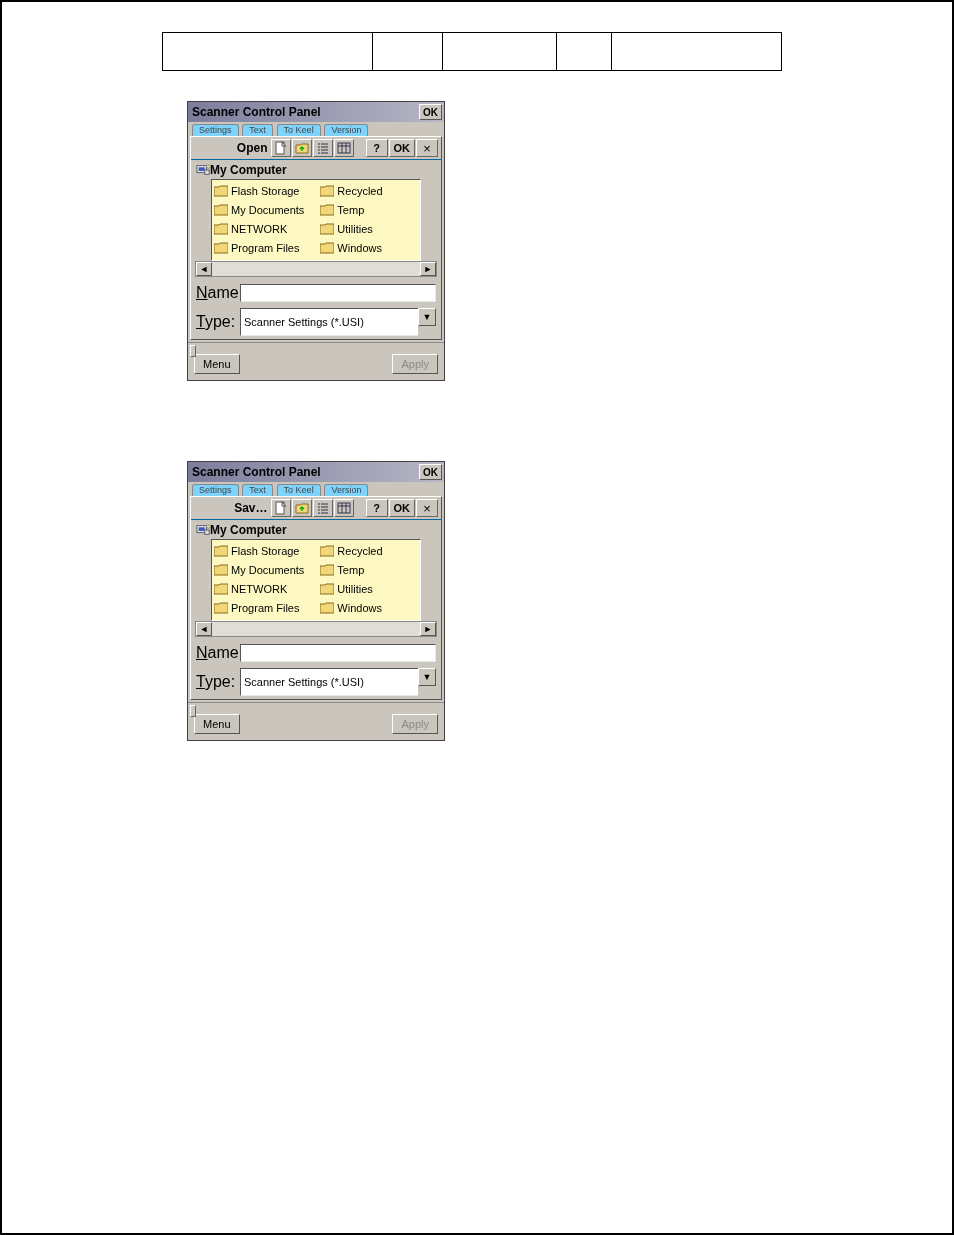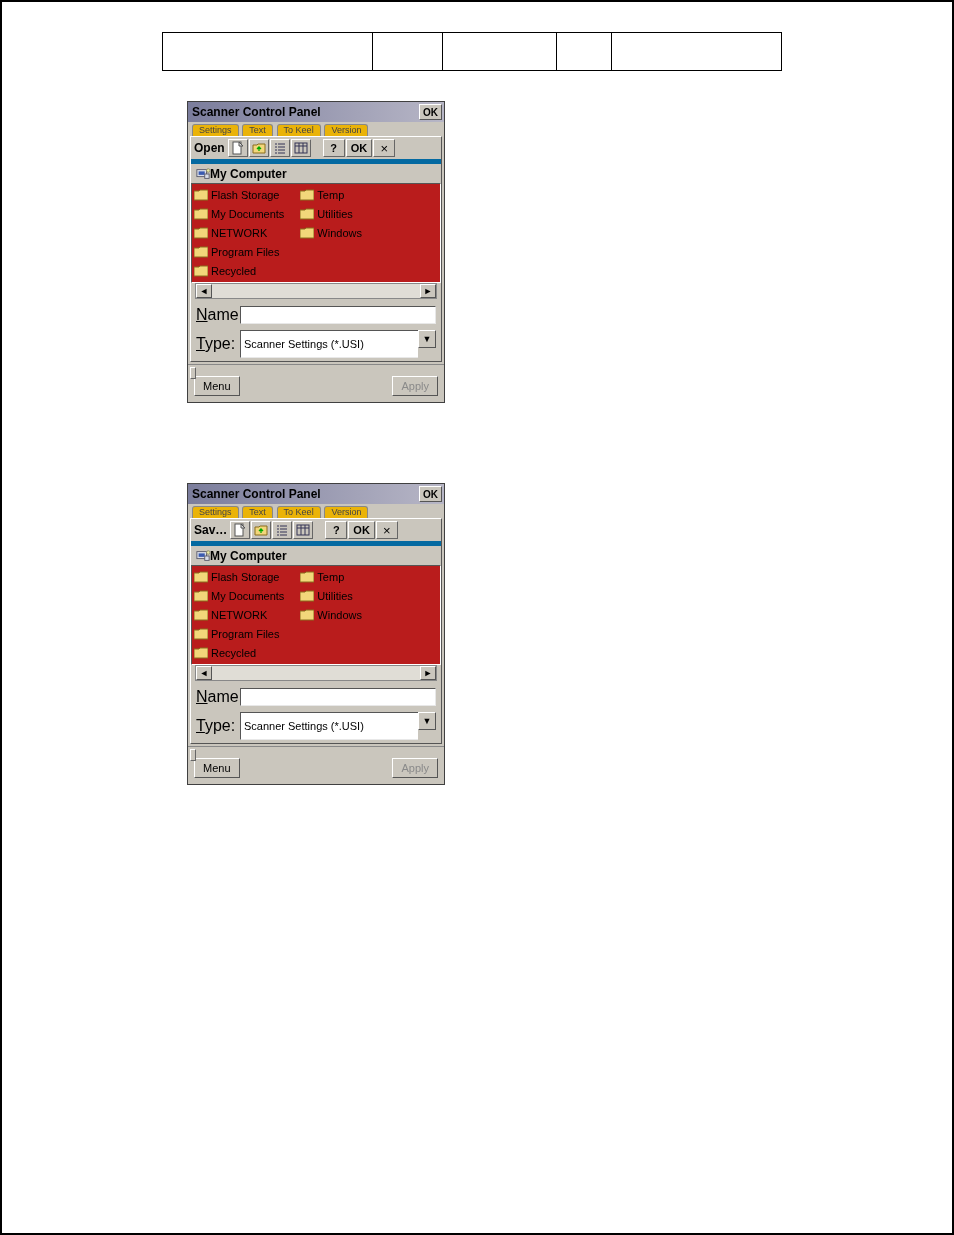--- a/index.html
+++ b/index.html
@@ -80,21 +80,21 @@
     font-size: 10px;
     color: #333;
     white-space: nowrap;
   }
   .tab-stub {
     display: inline-block;
     border: 1px solid #888;
     border-bottom: none;
     border-radius: 3px 3px 0 0;
     padding: 0 6px;
-    background: #eab308;
+    background: #7dd3fc;
     line-height: 11px;
     height: 12px;
     margin-right: 1px;
     font-size: 9px;
     color: #444;
     vertical-align: bottom;
   }
 
   .inner-panel {
     margin: 0 2px 2px 2px;
@@ -103,21 +103,22 @@
     border-right: 1px solid #555;
     border-bottom: 1px solid #555;
     background: #cac6bd;
   }
 
   .toolbar {
     display: flex;
     align-items: center;
     gap: 1px;
     padding: 2px 3px;
-    border-bottom: 5px solid #0369a1;
+    border-bottom: 1px solid #0369a1;
+    justify-content: flex-end;
   }
   .toolbar .mode-label {
     font-weight: bold;
     font-size: 12px;
     padding-right: 2px;
   }
   .tool-btn {
     width: 20px;
     height: 18px;
     background: #cac6bd;
@@ -143,26 +144,26 @@
 
   .location-bar {
     display: flex;
     align-items: center;
     padding: 3px 5px 2px 5px;
     font-weight: bold;
     font-size: 12px;
   }
 
   .file-pane {
-    margin: 0 0;
-    background: #b91c1c;
+    margin: 0 20px;
+    background: #fef9c3;
     border: 1px solid #555;
     border-right-color: #fff;
     border-bottom-color: #fff;
-    height: 100px;
+    height: 82px;
     padding: 2px 2px;
     display: flex;
     flex-direction: column;
     flex-wrap: wrap;
     align-content: flex-start;
     gap: 1px 12px;
     overflow: hidden;
   }
   .file-item {
     display: flex;

